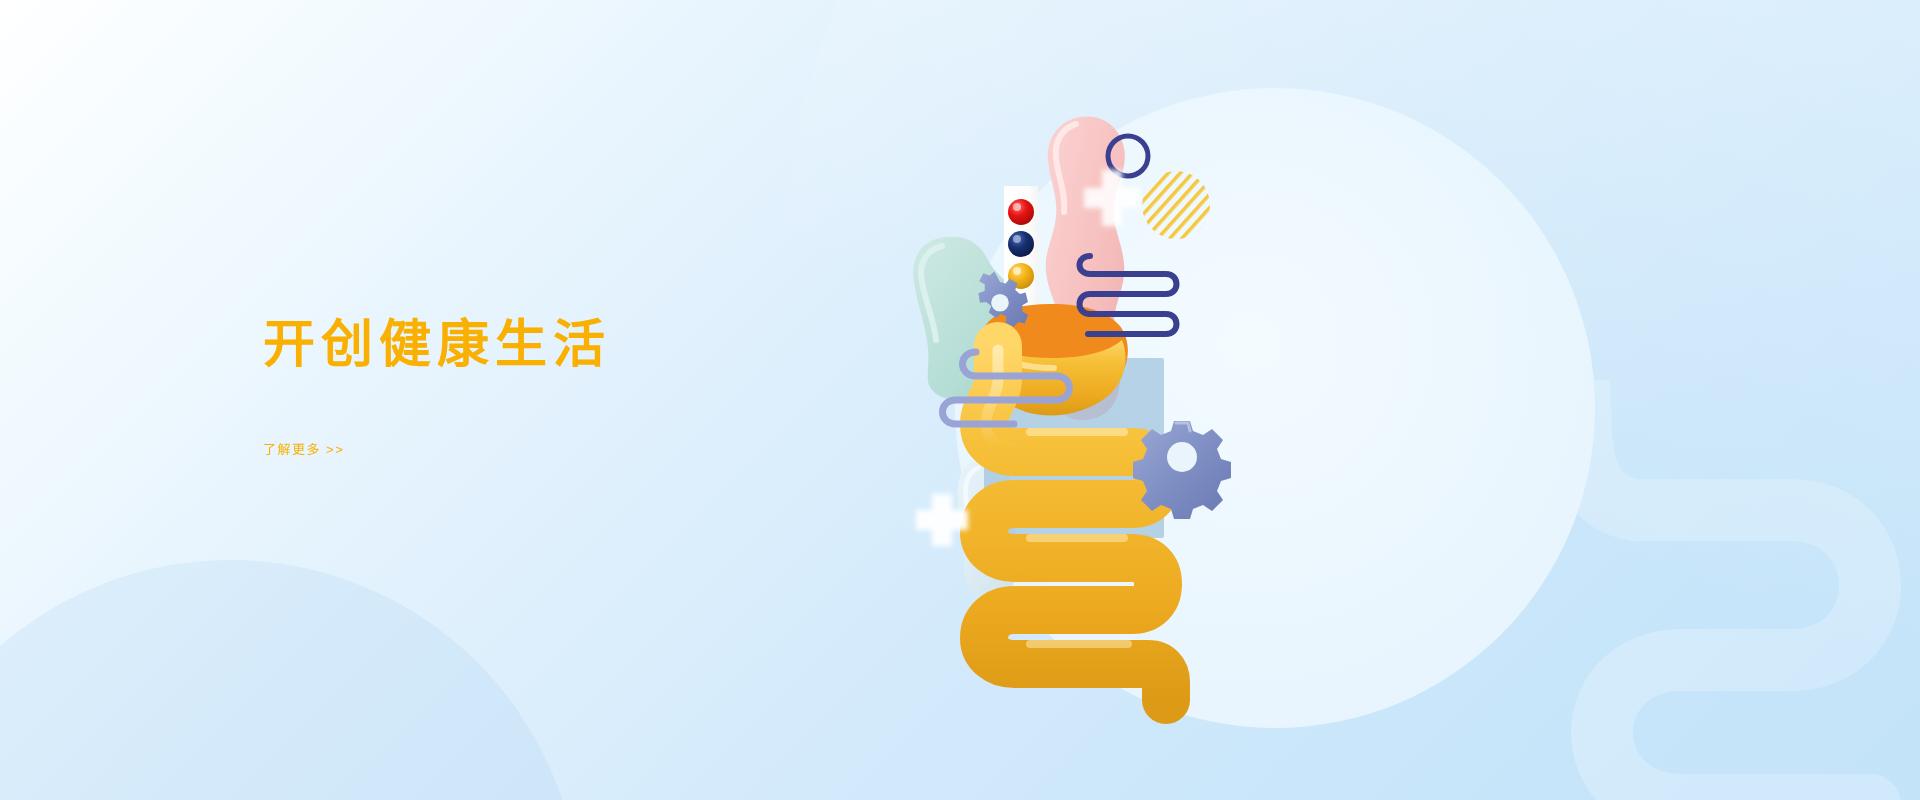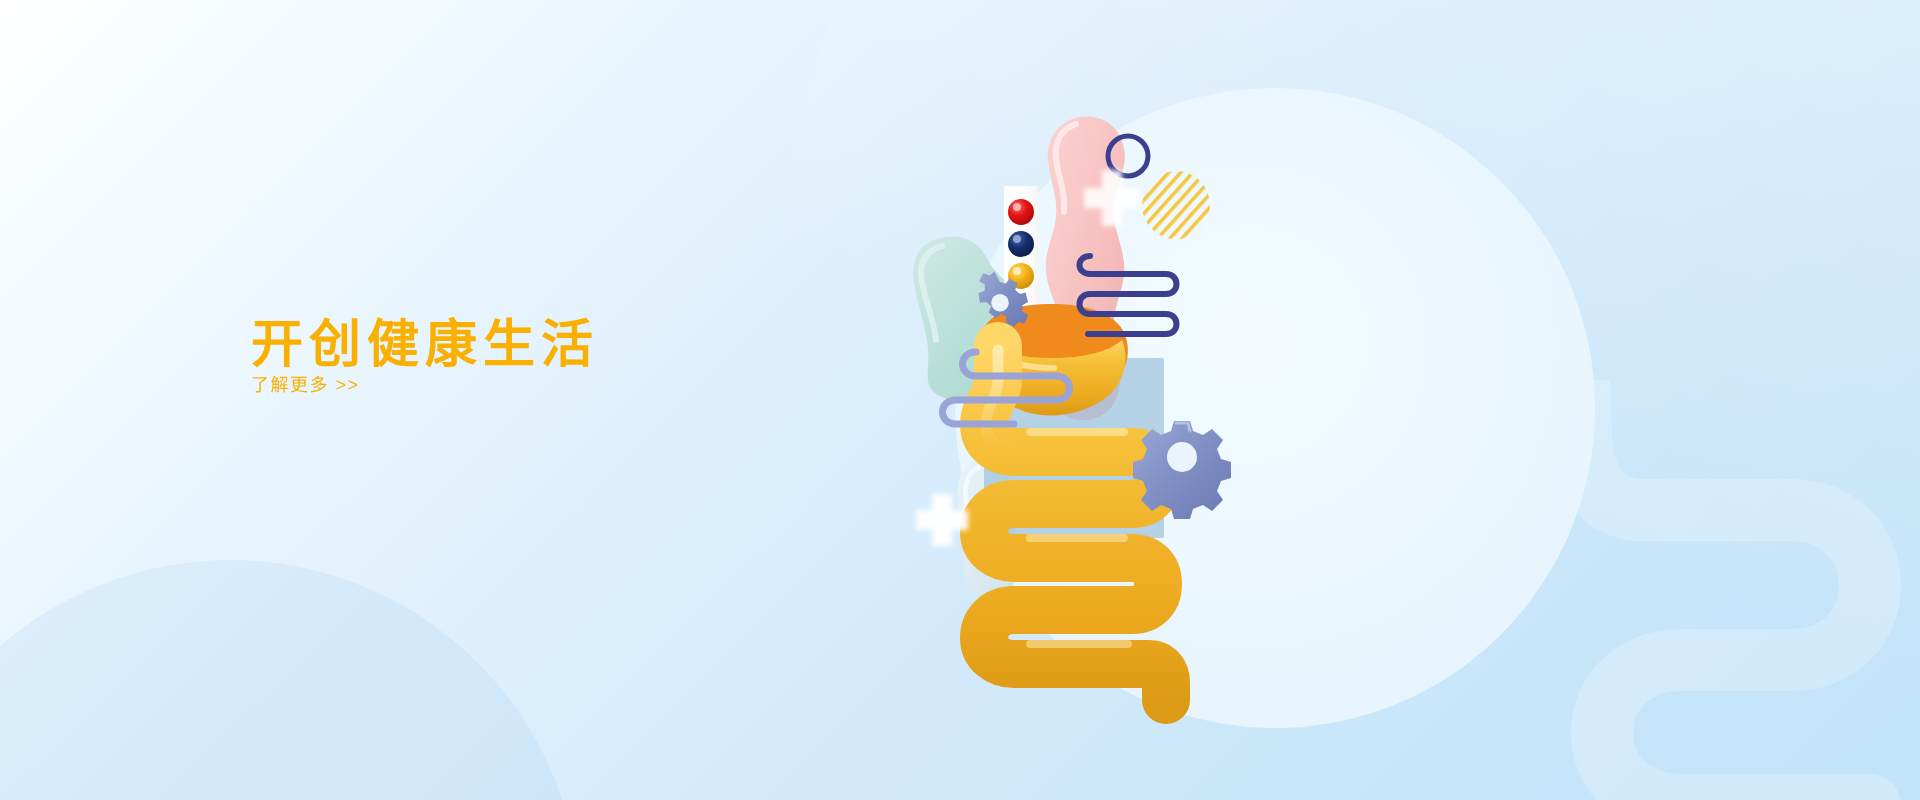--- a/index.html
+++ b/index.html
@@ -54,38 +54,39 @@
     position:absolute;
     left:955px; top:88px;
     width:640px; height:640px;
     border-radius:50%;
     background:radial-gradient(circle at 46% 40%, #f3fbff 0%, #eaf6fe 58%, #e4f3fd 100%);
   }
 
   
   .copy{
     position:absolute;
-    left:251px; top:318px;
+    left:263px; top:318px;
     width:620px;
   }
   .headline{
     display:block;
     color:#f9b000;
     font-size:52px;
     font-weight:700;
     letter-spacing:6px;
     line-height:1;
     white-space:nowrap;
   }
   .headline.line-2{ margin-top:46px; }
 
   .cta{
     display:inline-block;
+    margin-top:69px;
     color:#f9b000;
-    font-size:18px;
+    font-size:13px;
     letter-spacing:1.5px;
     text-decoration:none;
     white-space:nowrap;
     cursor:pointer;
   }
 
   
   .illustration{
     position:absolute;
     left:880px; top:60px;

